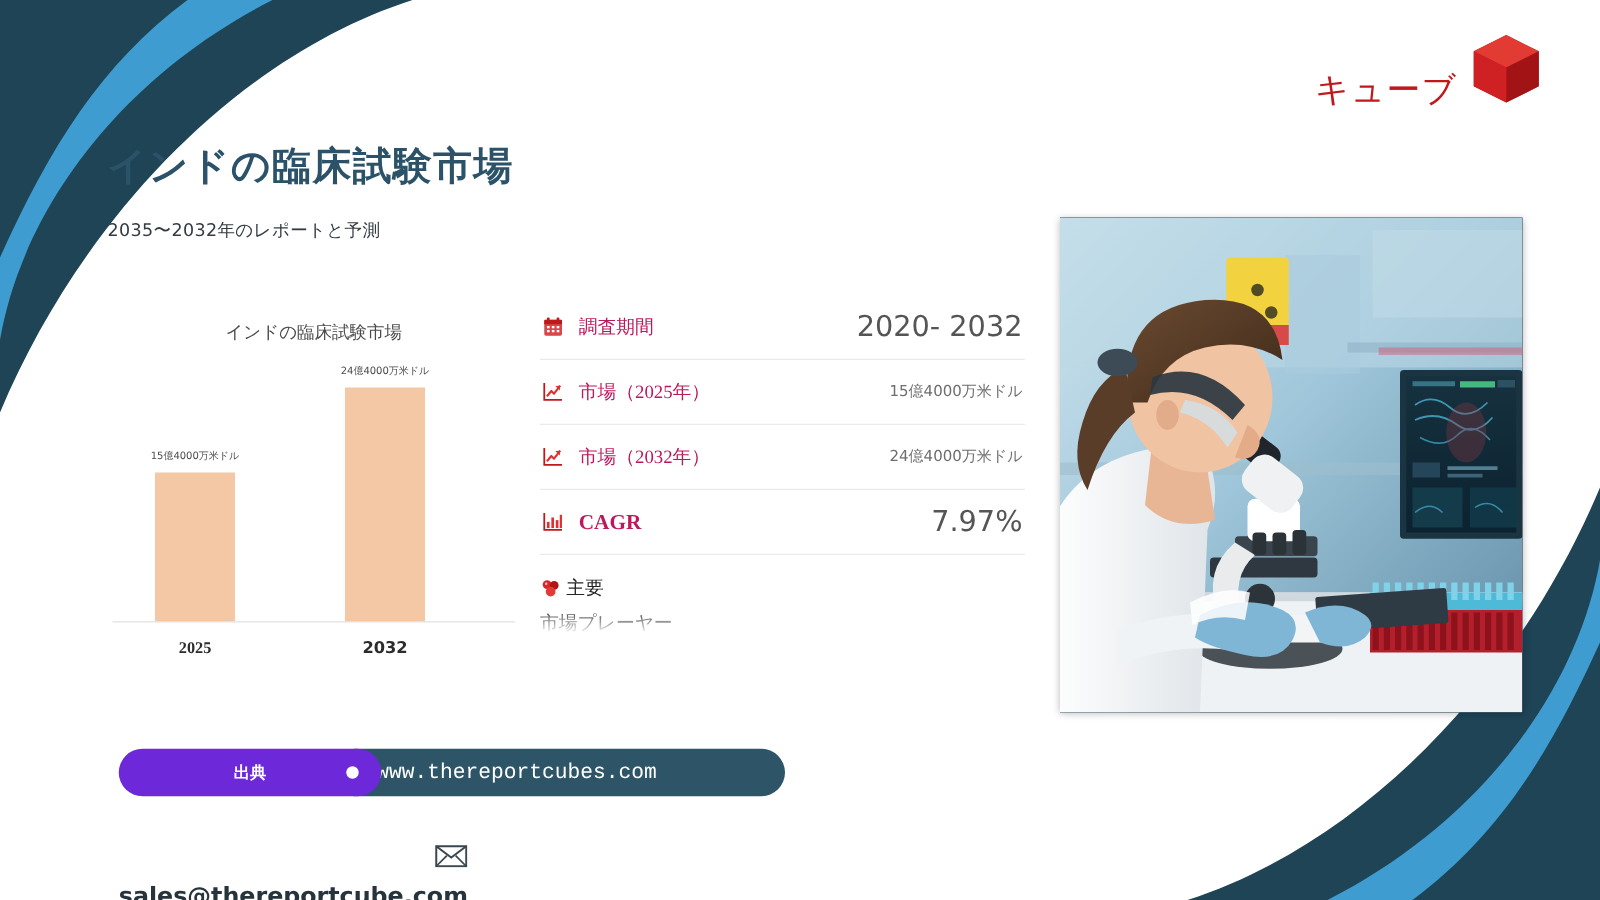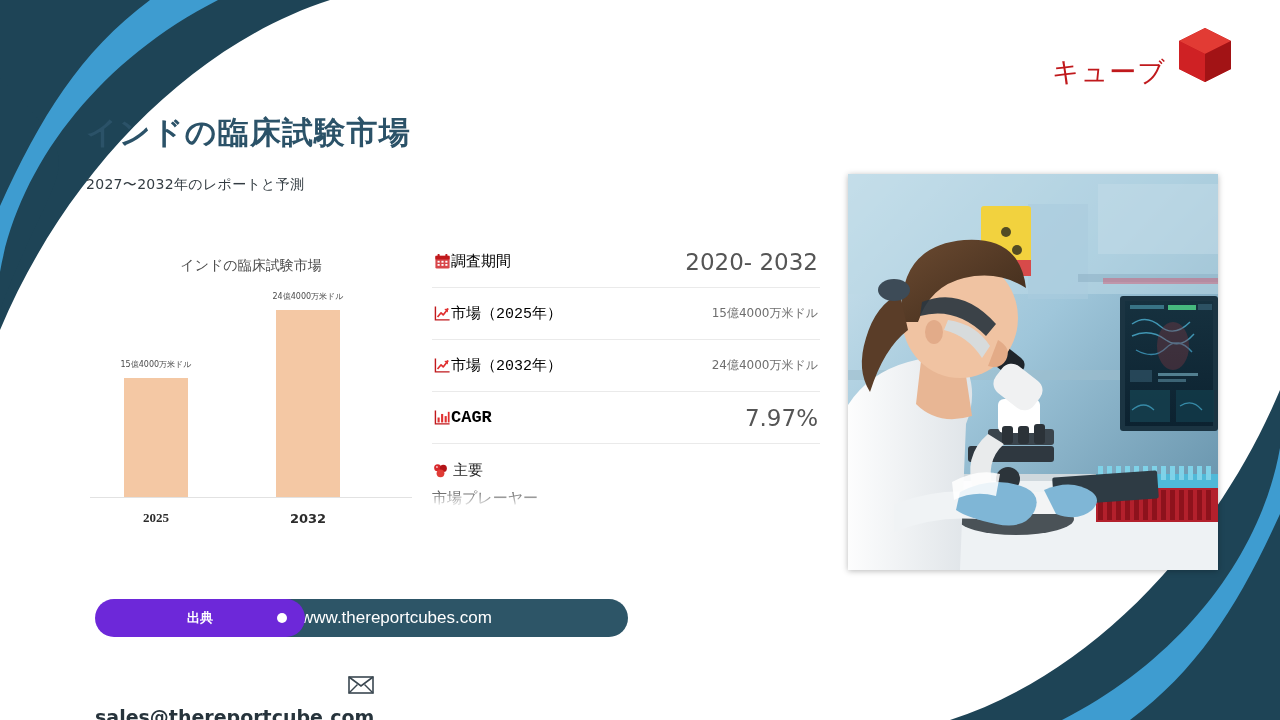--- a/index.html
+++ b/index.html
@@ -128,24 +128,24 @@
     align-items: center;
     justify-content: space-between;
     border-bottom: 1px solid #eaeaea;
     min-height: 51px;
     padding: 0 2px;
   }
   .info-row:last-child { border-bottom: none; }
   .info-label {
     display: flex;
     align-items: center;
-    gap: 0;
+    gap: 12px;
     font-size: 15px;
-    color: #000000;
-    font-family: Liberation Mono, monospace;
+    color: #be185d;
+    font-family: Liberation Serif, serif;
     white-space: nowrap;
   }
   .info-label.bold { font-weight: bold; font-size: 17px; }
   .info-value {
     font-size: 12px;
     color: #6e6e6e;
     text-align: right;
     font-family: "DejaVu Sans", sans-serif;
   }
   .info-value.big {
@@ -235,21 +235,21 @@
   .pill-dot {
     position: absolute;
     left: 182px; top: 14px;
     width: 10px; height: 10px;
     border-radius: 50%;
     background: #ffffff;
   }
   .pill-url-text {
     font-size: 17px;
     color: #ffffff;
-    font-family: Liberation Sans, sans-serif;
+    font-family: Liberation Mono, monospace;
   }
 
   
   .email-row {
     position: absolute;
     left: 95px; top: 676px;
     display: flex;
     align-items: flex-end;
     gap: 12px;
     flex-direction: column;
@@ -281,21 +281,21 @@
   <svg class="logo-cube" viewBox="0 0 62 62">
     <polygon points="31,4 57,17 57,45 31,58 5,45 5,17" fill="#c8191c"></polygon>
     <polygon points="31,4 57,17 31,30 5,17" fill="#e23b34"></polygon>
     <polygon points="31,30 57,17 57,45 31,58" fill="#a21315"></polygon>
     <polygon points="31,30 5,17 5,45 31,58" fill="#cf2124"></polygon>
   </svg>
 </div>
 
 <div class="ghost-box" style="left:300px; top:172px; width:64px; height:24px;"></div>
 <div class="page-title">インドの臨床試験市場</div>
-<div class="page-subtitle">2027〜2032年のレポートと予測</div>
+<div class="page-subtitle">2035〜2032年のレポートと予測</div>
 
 <div class="chart-panel">
   <div class="ghost-box" style="left:56px; top:8px; width:215px; height:24px;"></div>
   <div class="chart-title">インドの臨床試験市場</div>
 
   <div class="chart-plot">
     <div class="axis-line"></div>
 
     <div class="bar" style="left:38px; width:64px; height:119px;"></div>
     <div class="bar-label" style="left:15px; bottom:128px; width:110px;">15億4000万米ドル</div>

